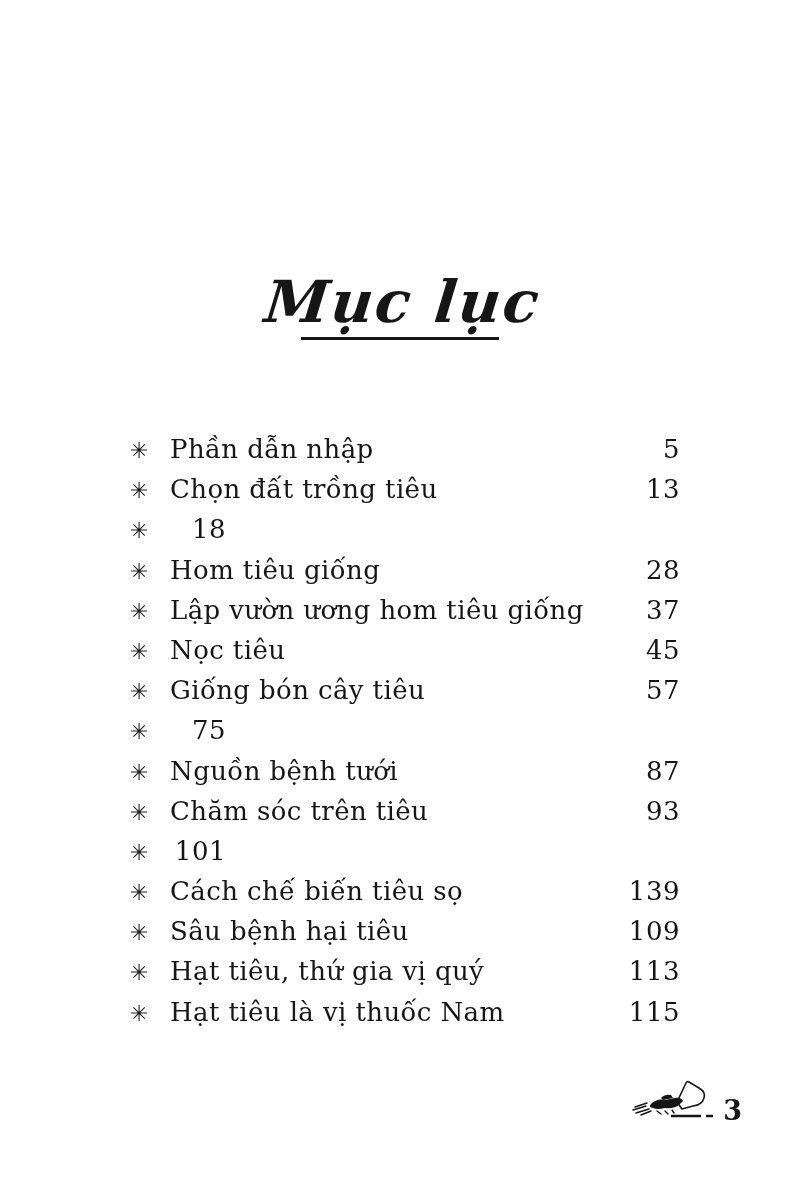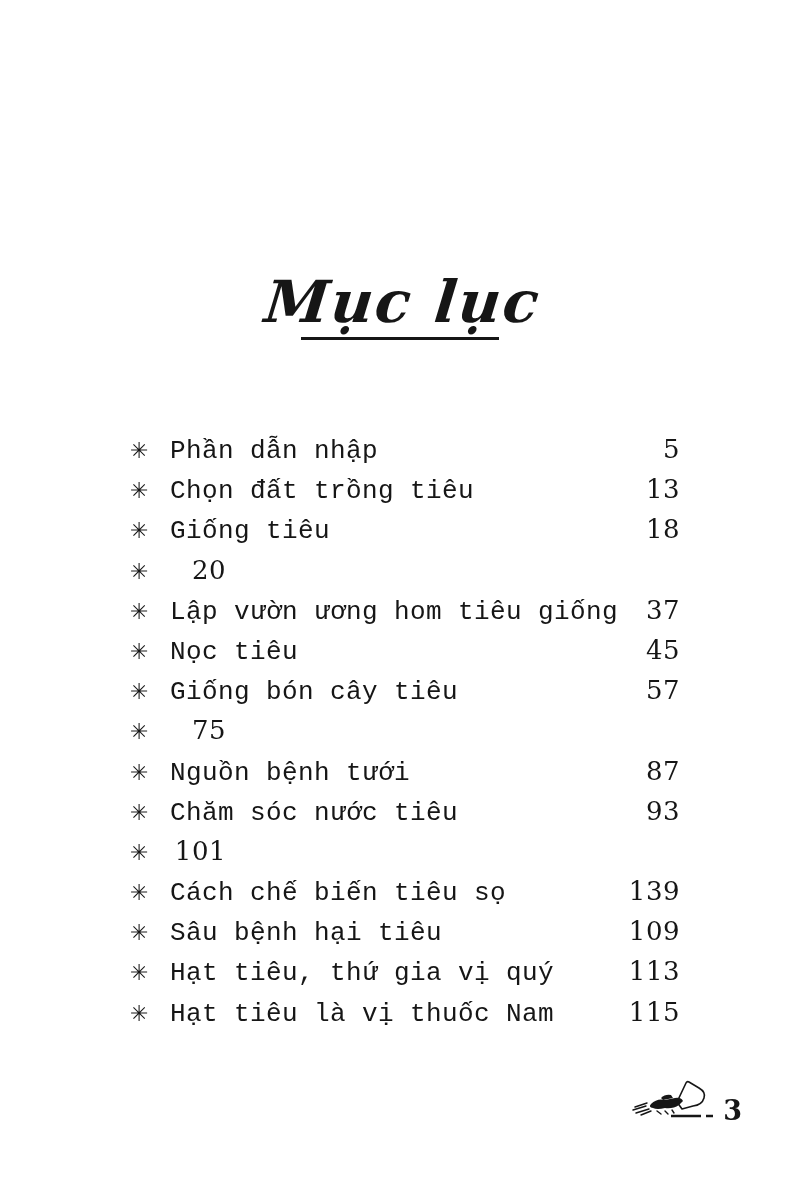--- a/index.html
+++ b/index.html
@@ -62,21 +62,20 @@
     width: 40px;
     flex: 0 0 40px;
     font-family: "DejaVu Sans", sans-serif;
     font-size: 22px;
     color: #161616;
   }
   .toc-label {
     flex: 1 1 auto;
     letter-spacing: 0.4px;
     white-space: nowrap;
-    font-family: Liberation Mono, monospace;
   }
   .toc-page {
     flex: 0 0 auto;
     text-align: right;
     min-width: 56px;
     letter-spacing: 0.5px;
   }
 
   
   .footer {
@@ -115,27 +114,27 @@
     </li>
 
     <li class="toc-row">
       <span class="toc-bullet">✳</span>
       <span class="toc-label">Chọn đất trồng tiêu</span>
       <span class="toc-page">13</span>
     </li>
 
     <li class="toc-row">
       <span class="toc-bullet">✳</span>
-      <span class="toc-label">Giống tiêu</span>
       <span class="toc-page">18</span>
     </li>
 
     <li class="toc-row">
       <span class="toc-bullet">✳</span>
-      <span class="toc-page">20</span>
+      <span class="toc-label">Hom tiêu giống</span>
+      <span class="toc-page">28</span>
     </li>
 
     <li class="toc-row">
       <span class="toc-bullet">✳</span>
       <span class="toc-label">Lập vườn ương hom tiêu giống</span>
       <span class="toc-page">37</span>
     </li>
 
     <li class="toc-row">
       <span class="toc-bullet">✳</span>
@@ -155,21 +154,21 @@
     </li>
 
     <li class="toc-row">
       <span class="toc-bullet">✳</span>
       <span class="toc-label">Nguồn bệnh tưới</span>
       <span class="toc-page">87</span>
     </li>
 
     <li class="toc-row">
       <span class="toc-bullet">✳</span>
-      <span class="toc-label">Chăm sóc nước tiêu</span>
+      <span class="toc-label">Chăm sóc trên tiêu</span>
       <span class="toc-page">93</span>
     </li>
 
     <li class="toc-row">
       <span class="toc-bullet">✳</span>
       <span class="toc-page">101</span>
     </li>
 
     <li class="toc-row">
       <span class="toc-bullet">✳</span>

